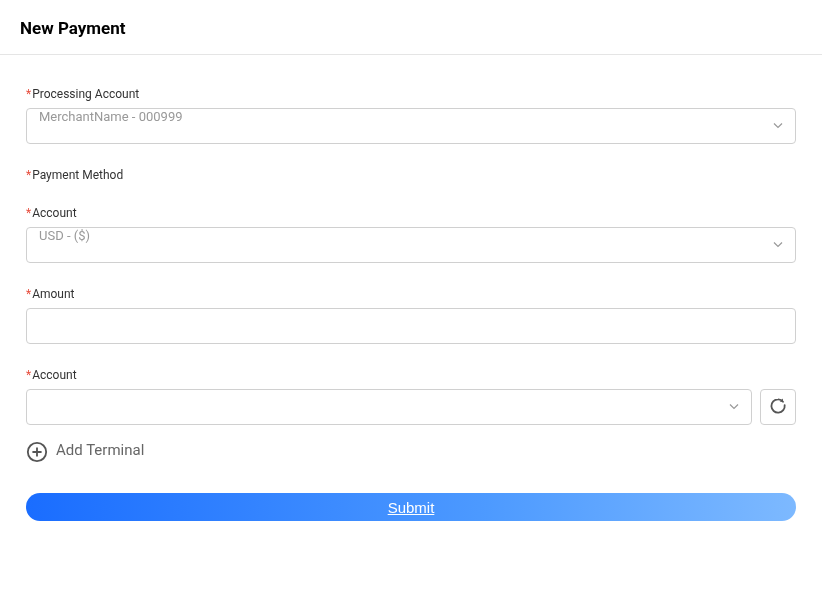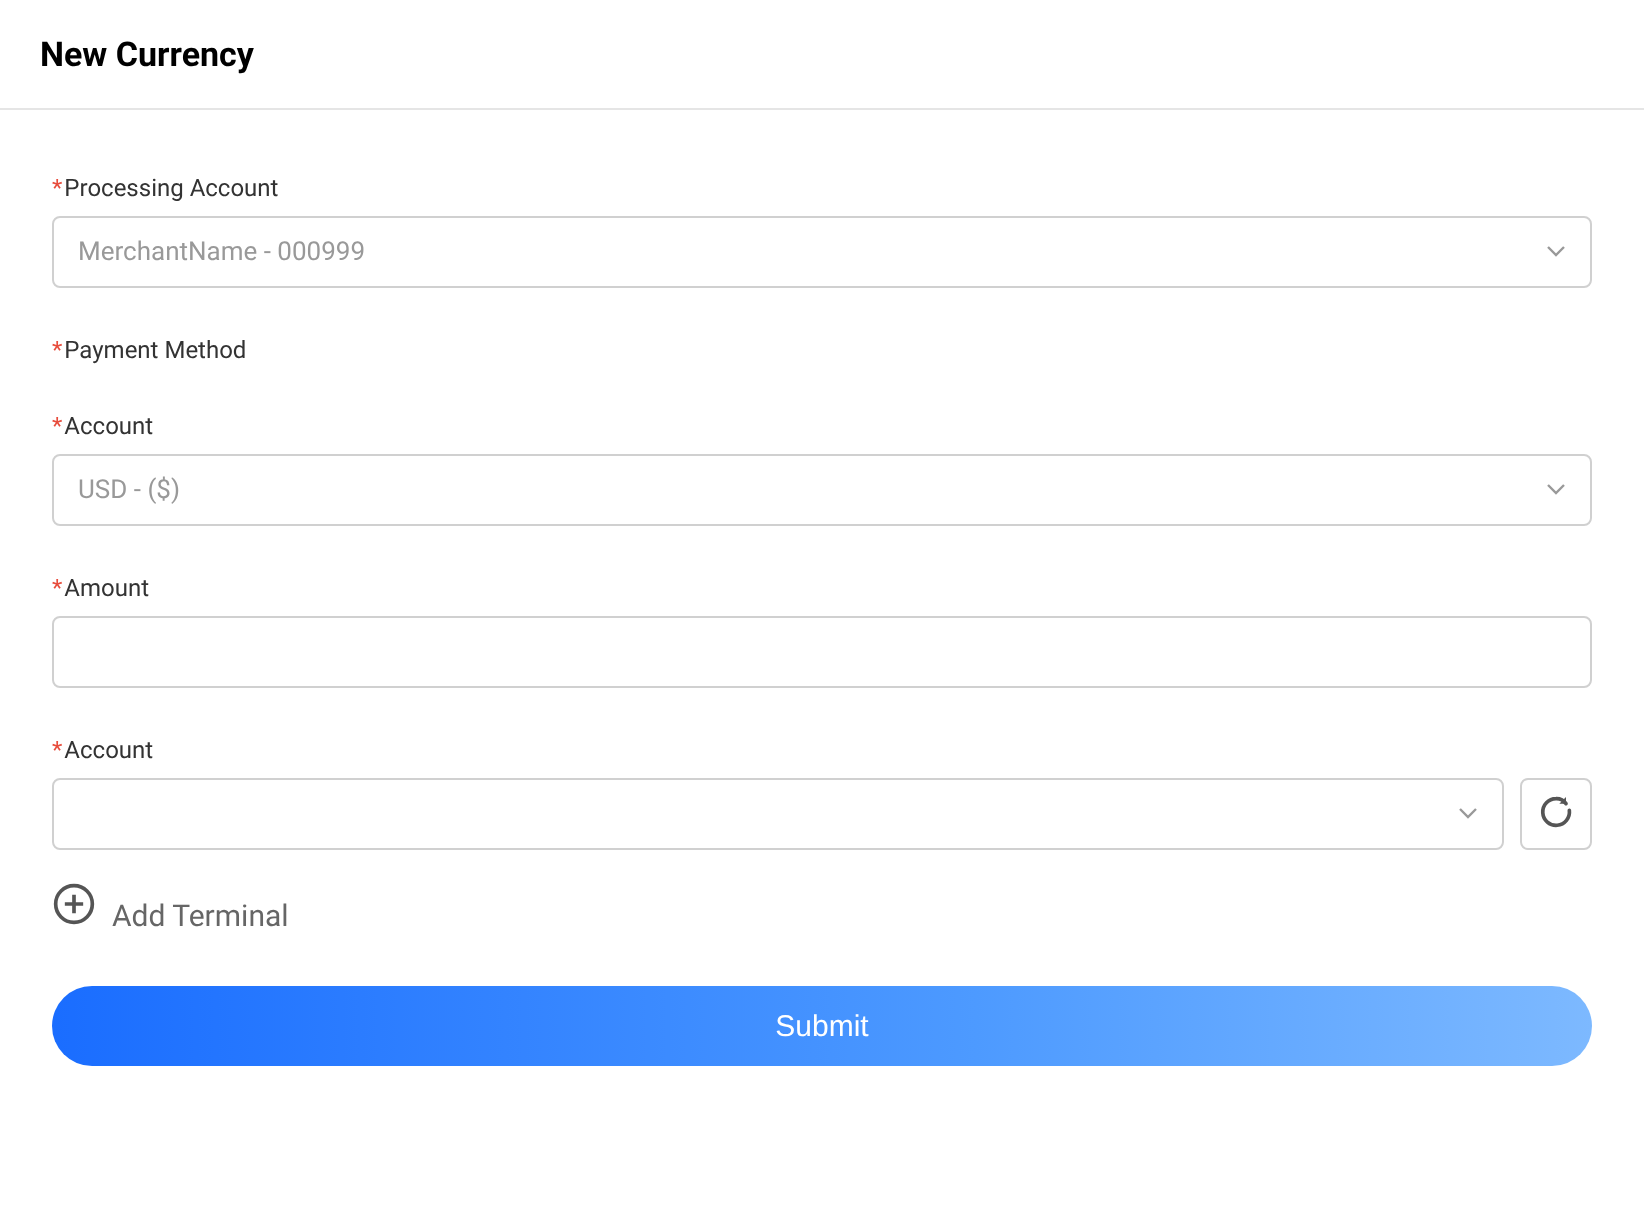--- a/index.html
+++ b/index.html
@@ -46,21 +46,20 @@
     .select-field {
       width: 100%;
       height: 36px;
       border: 1px solid #d0d0d0;
       border-radius: 4px;
       padding: 0 36px 0 12px;
       font-size: 13px;
       color: #999;
       background: #fff;
       display: flex;
-      align-items: center;
       cursor: pointer;
     }
     .select-chevron {
       position: absolute;
       right: 12px;
       top: 50%;
       transform: translateY(-50%);
       pointer-events: none;
     }
     .text-input {
@@ -88,48 +87,49 @@
       border: 1px solid #d0d0d0;
       border-radius: 4px;
       background: #fff;
       display: flex;
       align-items: center;
       justify-content: center;
       cursor: pointer;
     }
     .add-terminal {
       display: flex;
-      align-items: flex-end;
+      align-items: flex-start;
       gap: 8px;
       margin-top: 16px;
       cursor: pointer;
       color: #555;
     }
     .add-terminal-text {
       font-size: 15px;
       color: #666;
     }
     .submit-btn {
       width: 100%;
-      height: 40px;
+      height: 28px;
       border: none;
       border-radius: 20px;
       background: linear-gradient(90deg, #1a6dff 0%, #4d9aff 60%, #7db9ff 100%);
       color: #fff;
       font-size: 15px;
       font-weight: 400;
       cursor: pointer;
       margin-top: 26px;
+      text-decoration: underline;
     }
   </style>
 </head>
 <body>
 
 <div class="header">
-  <h1 class="header-title">New Currency</h1>
+  <h1 class="header-title">New Payment</h1>
 </div>
 
 <div class="form-container">
 
   <div class="form-group">
     <label class="form-label">
       <span class="required-mark">*</span><span>Processing Account</span>
     </label>
     <div class="select-wrapper">
       <div class="select-field">

